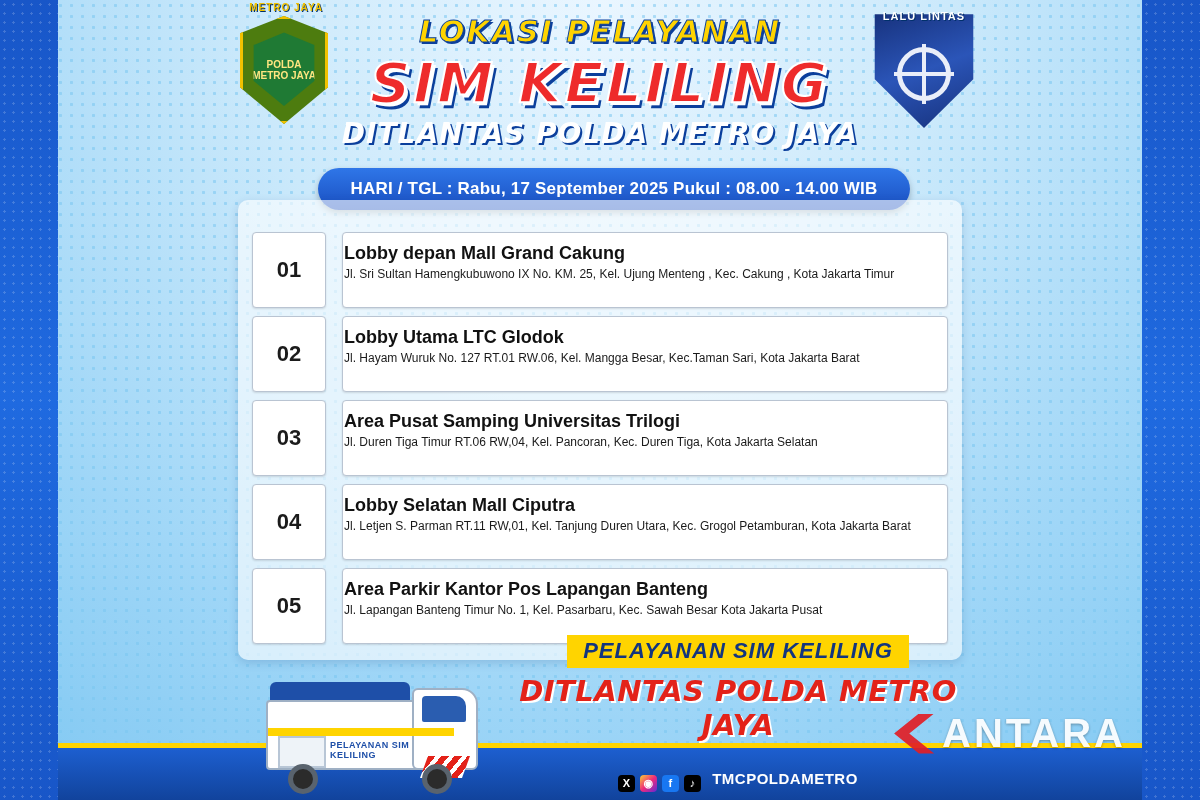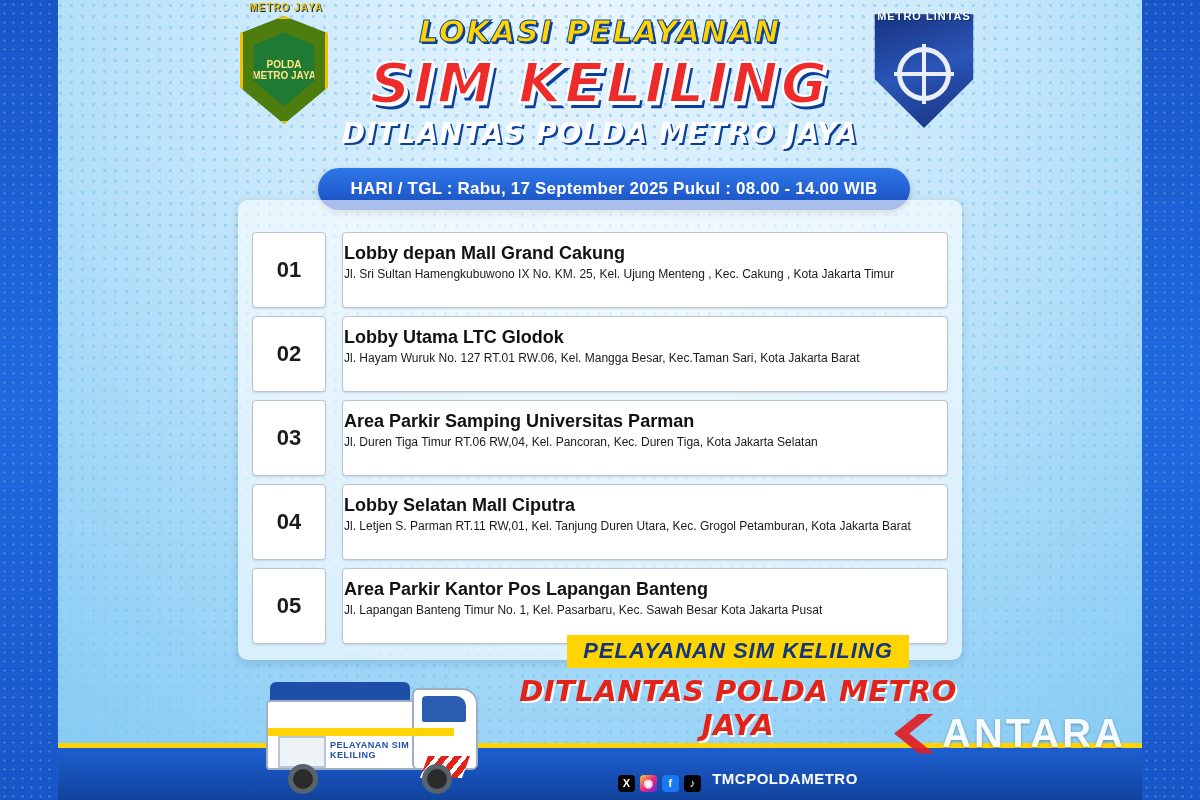--- a/index.html
+++ b/index.html
@@ -451,21 +451,21 @@
     </div>
 
     <div class="badge-left">
       <div class="badge-left-label">METRO JAYA</div>
       <div class="shield-metro">
         <div class="inner">POLDA METRO JAYA</div>
       </div>
     </div>
 
     <div class="badge-right">
-      <div class="badge-right-label">METRO LINTAS</div>
+      <div class="badge-right-label">LALU LINTAS</div>
       <div class="shield-lantas">
         <div class="wheel"></div>
       </div>
     </div>
   </div>
 
   <div class="date-bar">
     <span>HARI / TGL : Rabu, 17 September 2025 Pukul : 08.00 - 14.00 WIB</span>
   </div>
 
@@ -482,21 +482,21 @@
     <div class="row">
       <div class="row-num">02</div>
       <div class="row-body">
         <p class="row-title">Lobby Utama LTC Glodok</p>
         <p class="row-addr">Jl. Hayam Wuruk No. 127 RT.01 RW.06, Kel. Mangga Besar, Kec.Taman Sari, Kota Jakarta Barat</p>
       </div>
     </div>
     <div class="row">
       <div class="row-num">03</div>
       <div class="row-body">
-        <p class="row-title">Area Parkir Samping Universitas Parman</p>
+        <p class="row-title">Area Pusat Samping Universitas Trilogi</p>
         <p class="row-addr">Jl. Duren Tiga Timur RT.06 RW,04, Kel. Pancoran, Kec. Duren Tiga, Kota Jakarta Selatan</p>
       </div>
     </div>
     <div class="row">
       <div class="row-num">04</div>
       <div class="row-body">
         <p class="row-title">Lobby Selatan Mall Ciputra</p>
         <p class="row-addr">Jl. Letjen S. Parman RT.11 RW,01, Kel. Tanjung Duren Utara, Kec. Grogol Petamburan, Kota Jakarta Barat</p>
       </div>
     </div>

